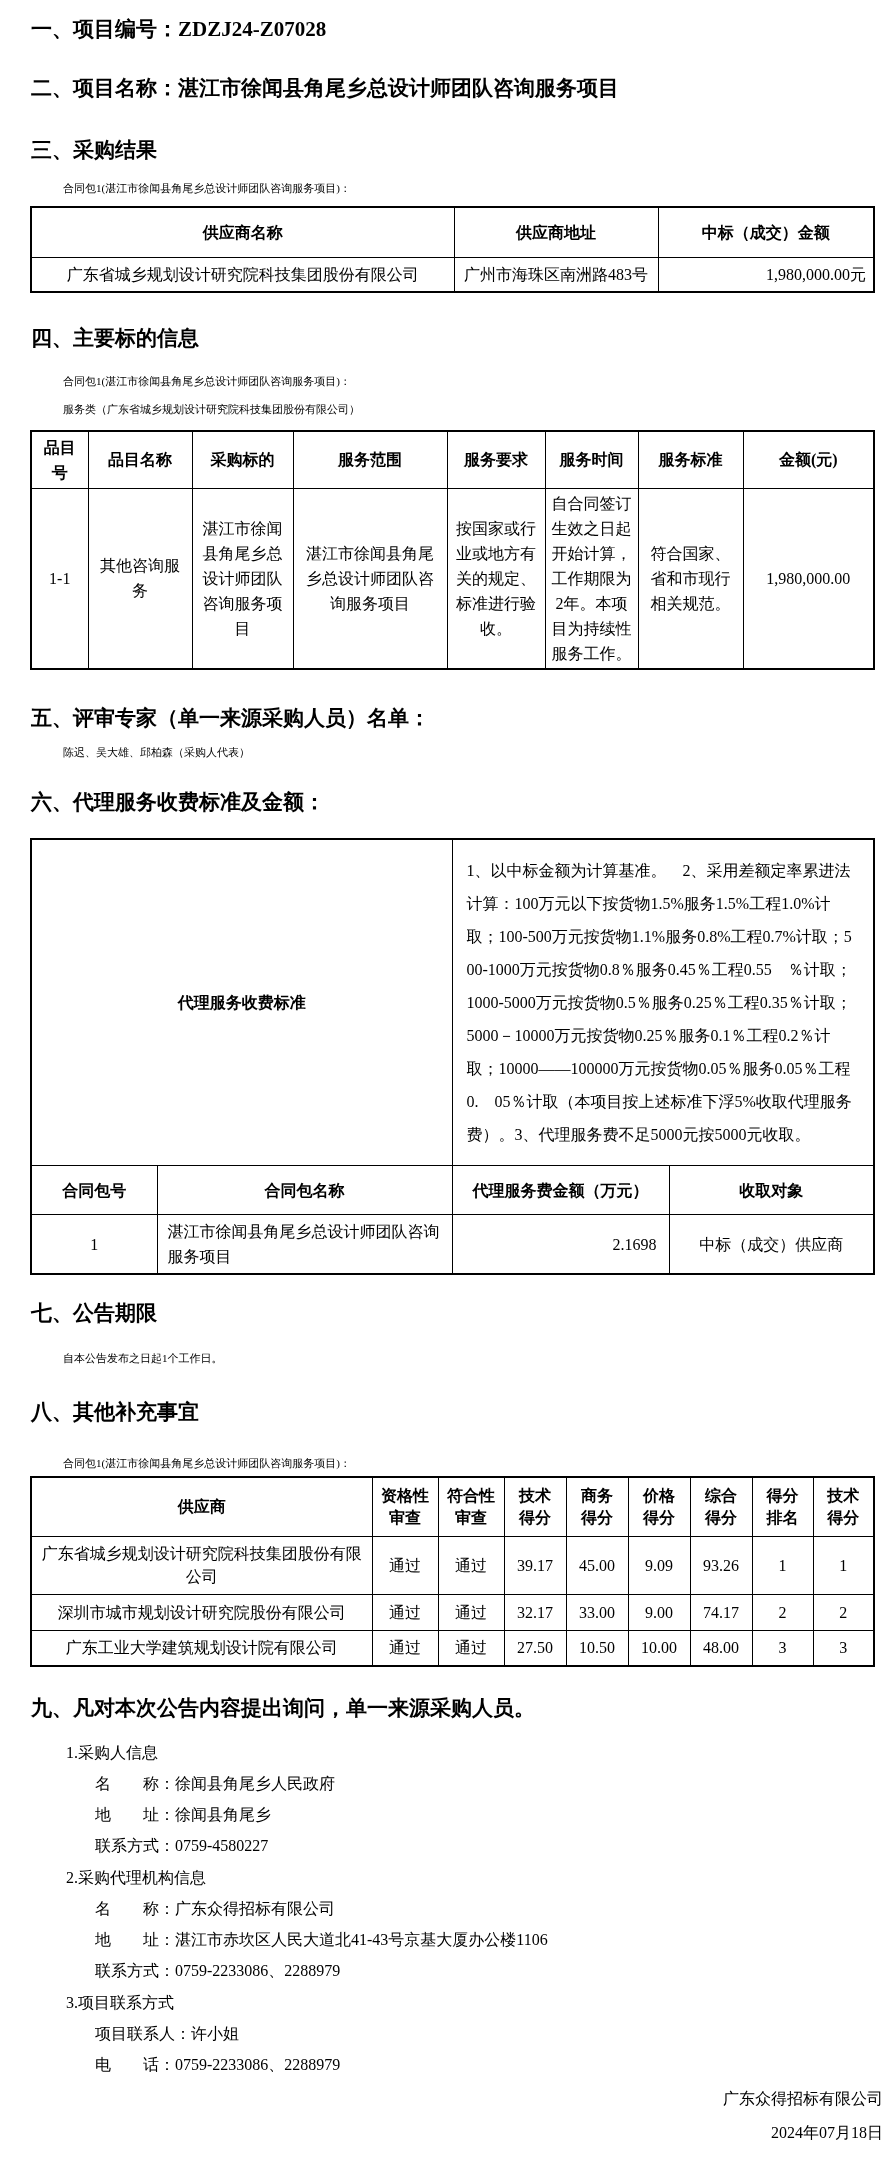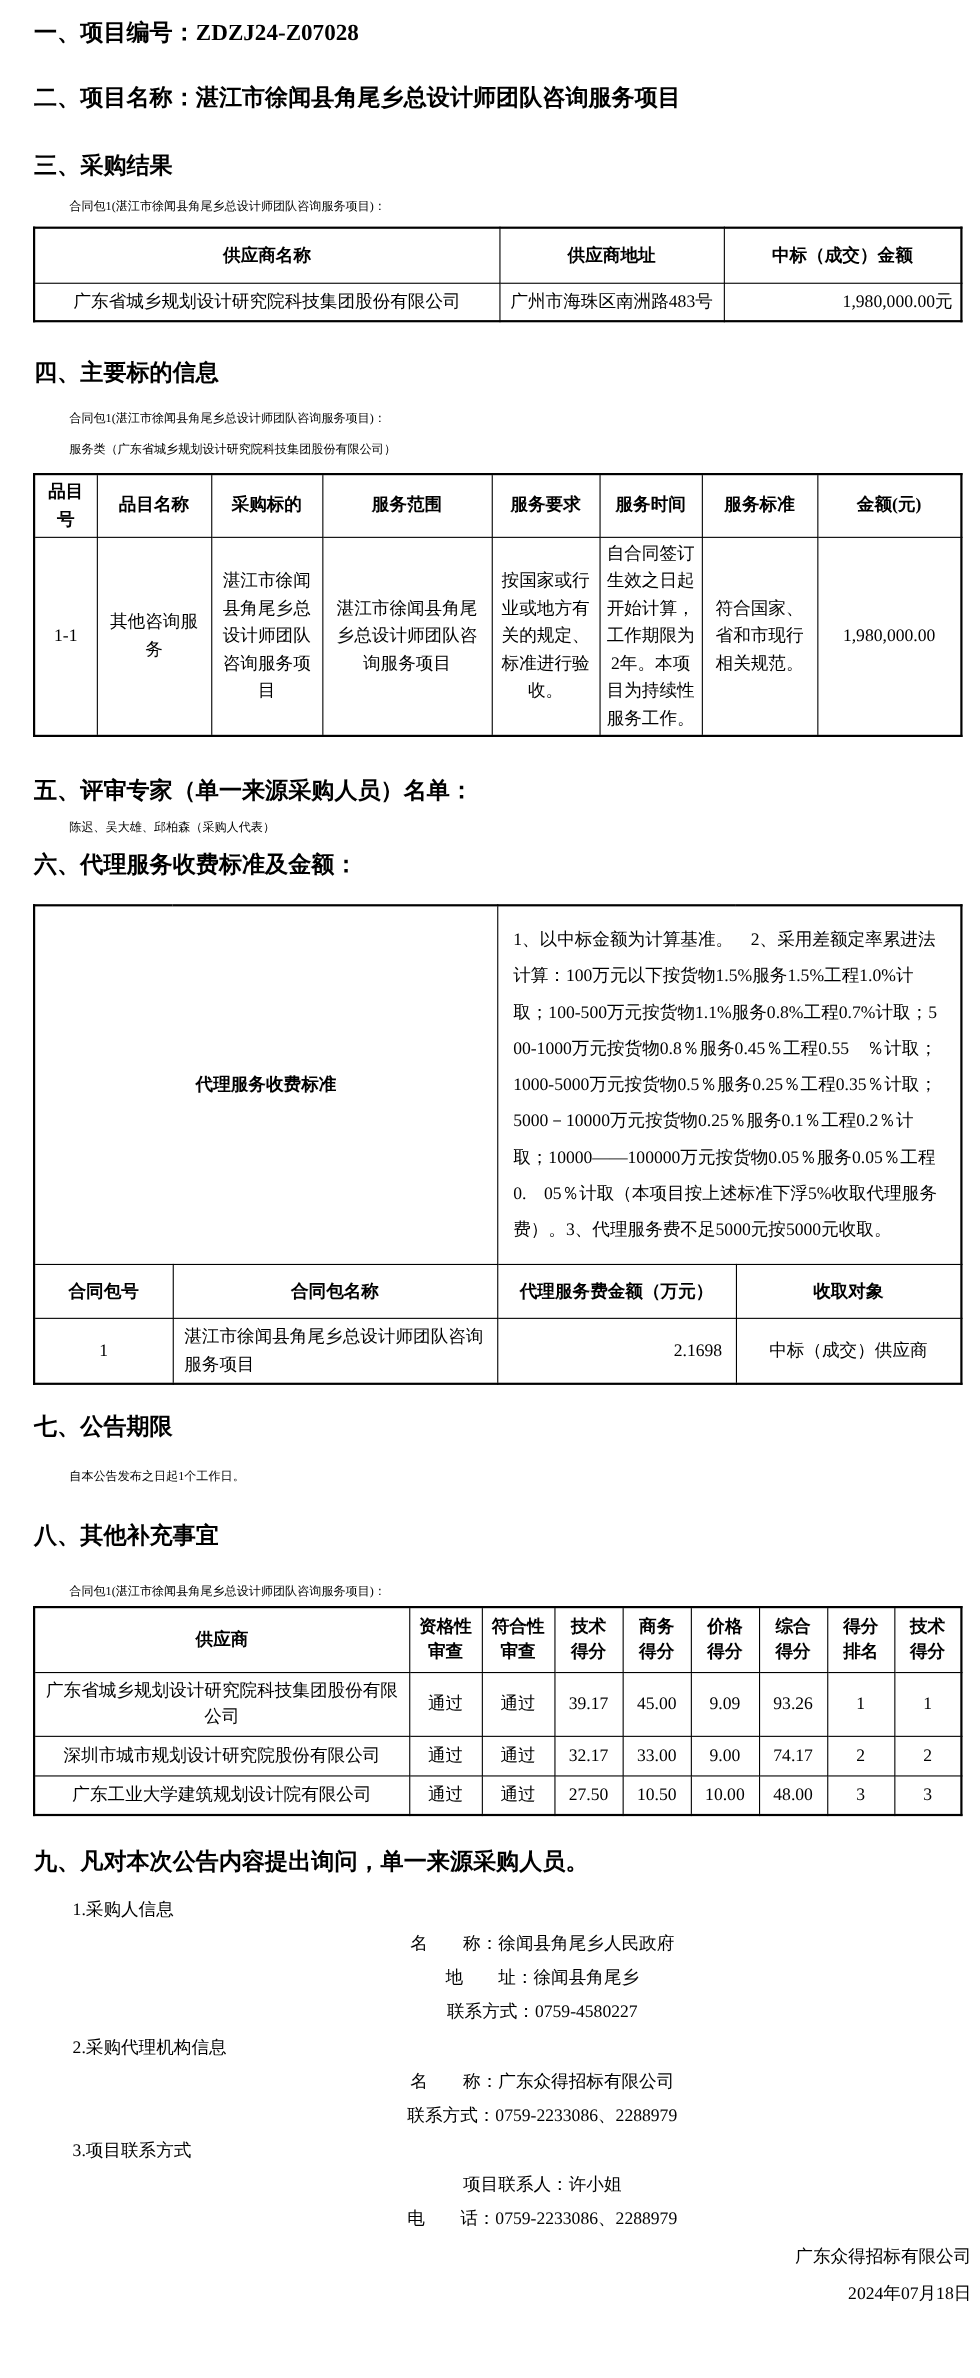--- a/index.html
+++ b/index.html
@@ -66,40 +66,40 @@
   .t3 .tr td { height: 57px; }
   .t3 .pkg-name { text-align: left; padding-left: 10px; }
   .t3 .amount { text-align: right; padding-right: 12px; }
 
   
   .t4 .th td { height: 59px; padding: 2px 8px; line-height: 22px; }
   .t4 .tr td { height: 36px; padding: 2px 8px; line-height: 23px; }
   .t4 .tr-tall td { height: 58px; }
 
   .c-sub { margin-left: 66px; line-height: 21px; margin-top: 11px; }
-  .c-line { margin-left: 95px; line-height: 21px; margin-top: 10px; text-align: center; }
+  .c-line { margin-left: 95px; line-height: 21px; margin-top: 10px; }
 
   .footer-line {
     text-align: right;
     padding-right: 8px;
     line-height: 21px;
   }
 
   .mt-s1 { margin-top: 0; }
   .mt-s2 { margin-top: 37px; }
   .mt-s3 { margin-top: 40px; }
   .mt-pkg3 { margin-top: 17px; }
   .mt-t1 { margin-top: 7px; }
   .mt-s4 { margin-top: 34px; }
   .mt-pkg4 { margin-top: 22px; }
   .mt-svc4 { margin-top: 7px; }
   .mt-t2 { margin-top: 10px; }
   .mt-s5 { margin-top: 37px; }
   .mt-names { margin-top: 13px; }
-  .mt-s6 { margin-top: 12px; }
+  .mt-s6 { margin-top: 28px; }
   .mt-t3 { margin-top: 25px; }
   .mt-s7 { margin-top: 27px; }
   .mt-txt7 { margin-top: 24px; }
   .mt-s8 { margin-top: 32px; }
   .mt-pkg8 { margin-top: 30px; }
   .mt-t4 { margin-top: 2px; }
   .mt-s9 { margin-top: 30px; }
   .mt-c1 { margin-top: 23px; }
   .mt-foot1 { margin-top: 13px; }
   .mt-foot2 { margin-top: 13px; }
@@ -275,20 +275,21 @@
 
   <div class="sec mt-s9">九、凡对本次公告内容提出询问，单一来源采购人员。</div>
 
   <div class="c-sub mt-c1">1.采购人信息</div>
   <div class="c-line">名　　称：徐闻县角尾乡人民政府</div>
   <div class="c-line">地　　址：徐闻县角尾乡</div>
   <div class="c-line">联系方式：0759-4580227</div>
 
   <div class="c-sub">2.采购代理机构信息</div>
   <div class="c-line">名　　称：广东众得招标有限公司</div>
+  <div class="c-line">地　　址：湛江市赤坎区人民大道北41-43号京基大厦办公楼1106</div>
   <div class="c-line">联系方式：0759-2233086、2288979</div>
 
   <div class="c-sub">3.项目联系方式</div>
   <div class="c-line">项目联系人：许小姐</div>
   <div class="c-line">电　　话：0759-2233086、2288979</div>
 
   <div class="footer-line mt-foot1">广东众得招标有限公司</div>
   <div class="footer-line mt-foot2">2024年07月18日</div>
 
 </div>

